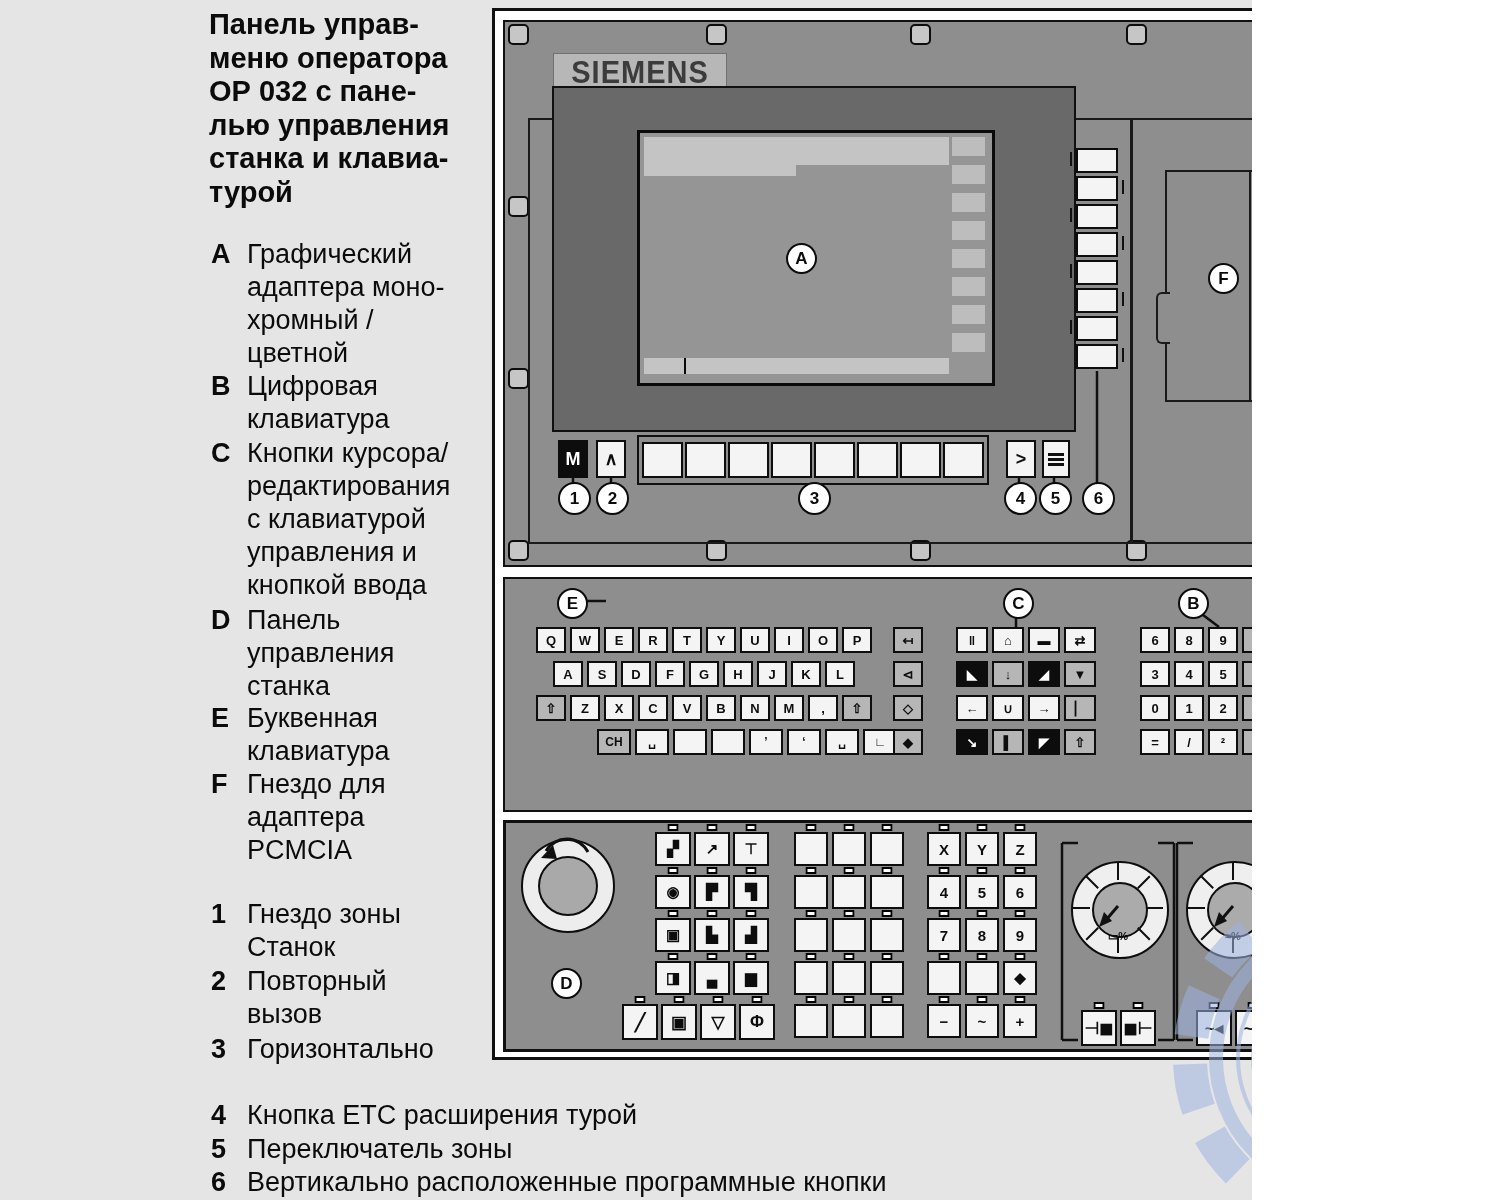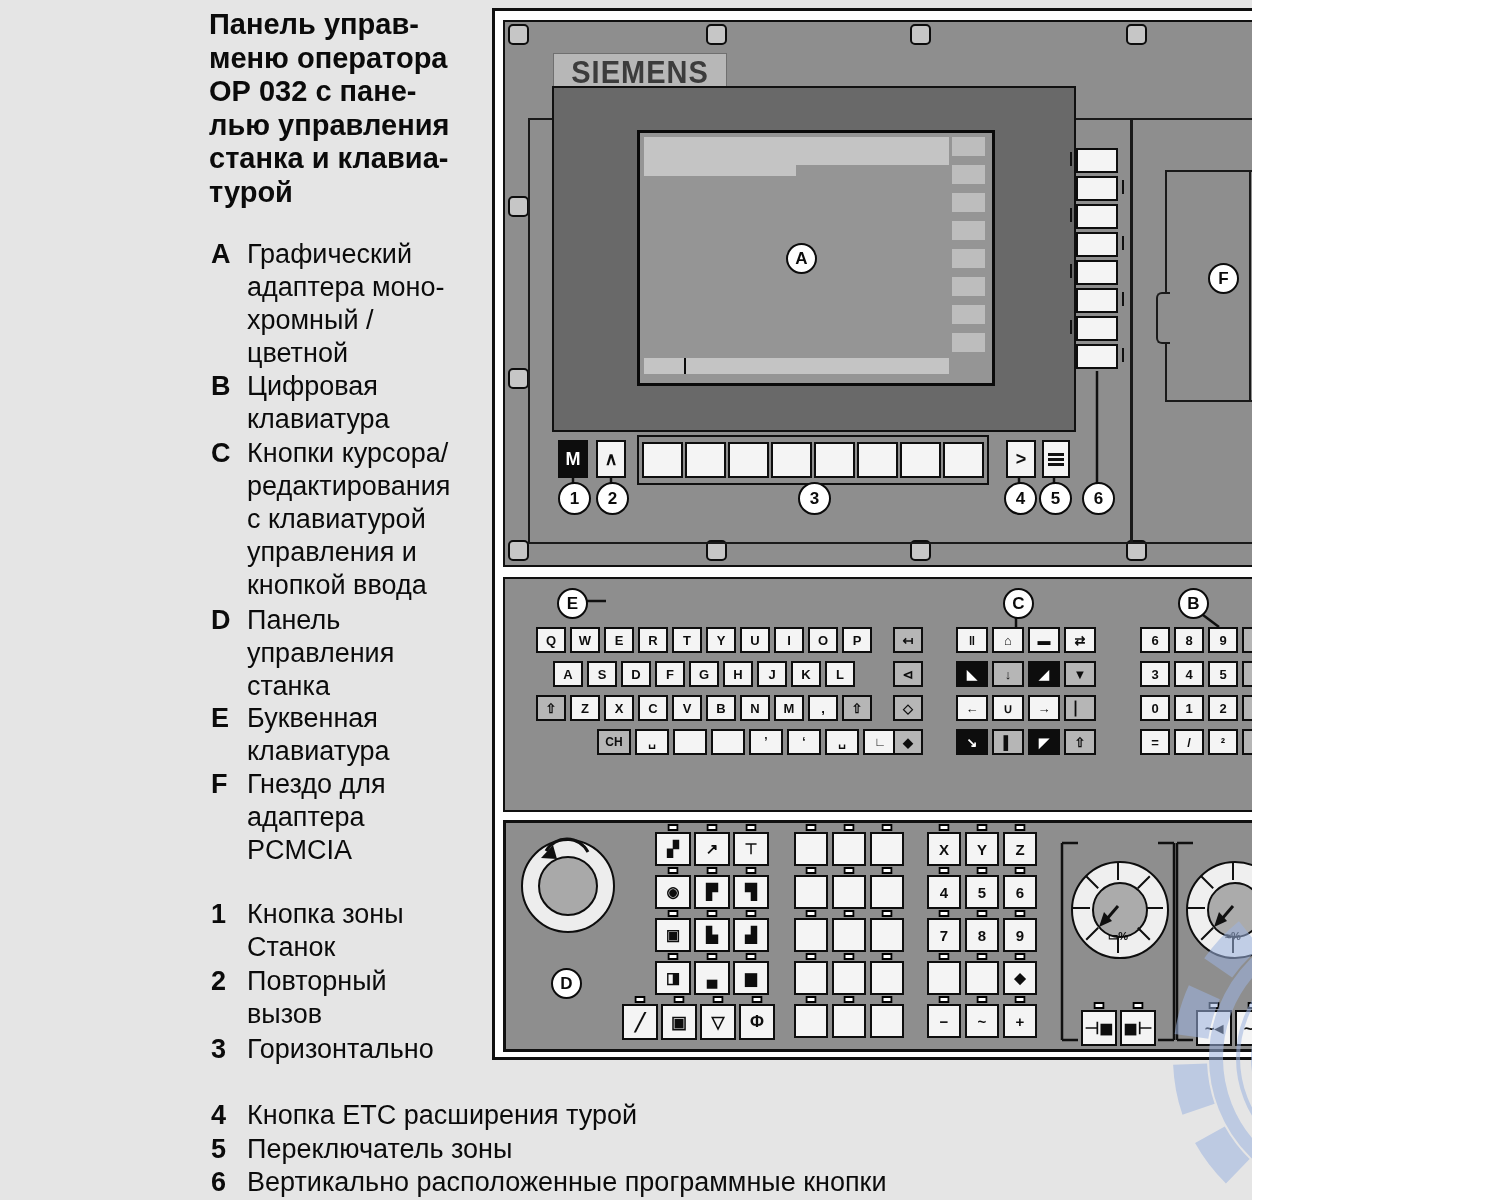--- a/index.html
+++ b/index.html
@@ -122,21 +122,21 @@
     <div>
         <div>Гнездо для</div>
         <div>адаптера</div>
         <div>PCMCIA</div>
       </div>
     </div>
 
   <div class="abs entry" style="left:211px;top:898px;">
     <span class="lk">1</span>
     <div>
-        <div>Кнопка зоны</div>
+        <div>Гнездо зоны</div>
         <div>Станок</div>
       </div>
     </div>
   <div class="abs entry" style="left:211px;top:965px;">
     <span class="lk">2</span>
     <div>
         <div>Повторный</div>
         <div>вызов</div>
       </div>
     </div>

